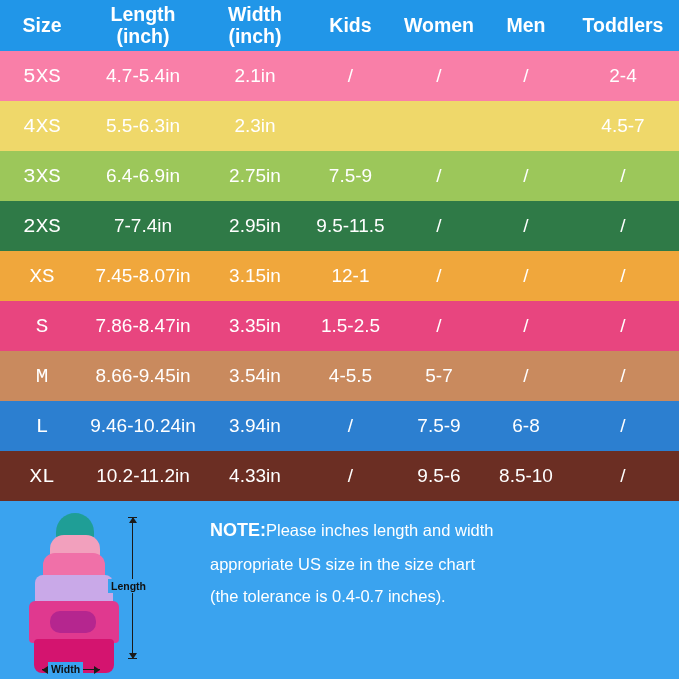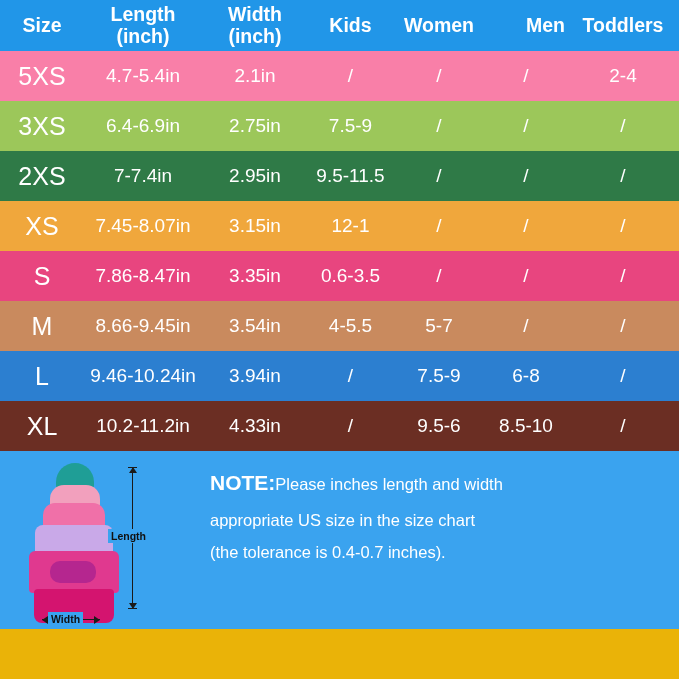--- a/index.html
+++ b/index.html
@@ -36,21 +36,21 @@
   table.size-chart thead th {
     height: 51px;
     background: #2196e8;
     font-size: 19.5px;
     font-weight: bold;
     line-height: 1.08;
   }
   table.size-chart thead th .sub { display: block; font-weight: bold; }
   table.size-chart tbody tr { height: 50px; }
   table.size-chart tbody td { font-size: 19px; font-weight: normal; }
-  table.size-chart tbody td.sizecell { font-size: 25px; }
+  table.size-chart tbody td.sizecell { font-size: 21px; font-family: Liberation Mono, monospace; }
 
   
   .note-panel {
     position: relative;
     width: 679px;
     height: 178px;
     background: #3aa3ef;
     display: flex;
     align-items: flex-start;
   }
@@ -59,21 +59,21 @@
     width: 210px;
     height: 178px;
     flex: 0 0 210px;
   }
   .note-text {
     padding: 12px 10px 0 0;
     color: #ffffff;
     font-size: 16.5px;
     line-height: 1.95;
   }
-  .note-text .bold { font-weight: bold; font-size: 21px; }
+  .note-text .bold { font-weight: bold; font-size: 18px; }
 
   
   .fin-wrap { position: absolute; left: 26px; top: 12px; width: 96px; height: 160px; }
   .fin-tip {
     position: absolute; left: 30px; top: 0; width: 38px; height: 26px;
     background: #1f9e96;
     border-radius: 19px 19px 4px 4px;
   }
   .fin-band1 {
     position: absolute; left: 24px; top: 22px; width: 50px; height: 22px;
@@ -169,40 +169,49 @@
         <th style="background: rgb(33, 150, 232);">
           <span>Width</span>
           <span class="sub">(inch)</span>
         </th>
         <th style="background: rgb(33, 150, 232);">
           <span>Kids</span>
         </th>
         <th style="background: rgb(33, 150, 232);">
           <span>Women</span>
         </th>
-        <th style="background: rgb(33, 150, 232); text-align: right;">
+        <th style="background: rgb(33, 150, 232);">
           <span>Men</span>
         </th>
         <th style="background: rgb(33, 150, 232);">
           <span>Toddlers</span>
         </th>
       </tr>
     </thead>
     <tbody>
 
       <tr style="background: rgb(249, 127, 168);">
         <td class="sizecell">5XS</td>
         <td>4.7-5.4in</td>
         <td>2.1in</td>
         <td>/</td>
         <td>/</td>
         <td>/</td>
         <td>2-4</td>
       </tr>
 
+      <tr style="background: rgb(239, 216, 106);">
+        <td class="sizecell">4XS</td>
+        <td>5.5-6.3in</td>
+        <td>2.3in</td>
+        <td></td>
+        <td></td>
+        <td></td>
+        <td>4.5-7</td>
+      </tr>
 
       <tr style="background: rgb(156, 199, 90); margin-top: 25px;">
         <td class="sizecell">3XS</td>
         <td>6.4-6.9in</td>
         <td>2.75in</td>
         <td>7.5-9</td>
         <td>/</td>
         <td>/</td>
         <td>/</td>
       </tr>
@@ -224,21 +233,21 @@
         <td>12-1</td>
         <td>/</td>
         <td>/</td>
         <td>/</td>
       </tr>
 
       <tr style="background: rgb(232, 69, 127);">
         <td class="sizecell">S</td>
         <td>7.86-8.47in</td>
         <td>3.35in</td>
-        <td>0.6-3.5</td>
+        <td>1.5-2.5</td>
         <td>/</td>
         <td>/</td>
         <td>/</td>
       </tr>
 
       <tr style="background: rgb(201, 138, 94);">
         <td class="sizecell">M</td>
         <td>8.66-9.45in</td>
         <td>3.54in</td>
         <td>4-5.5</td>

